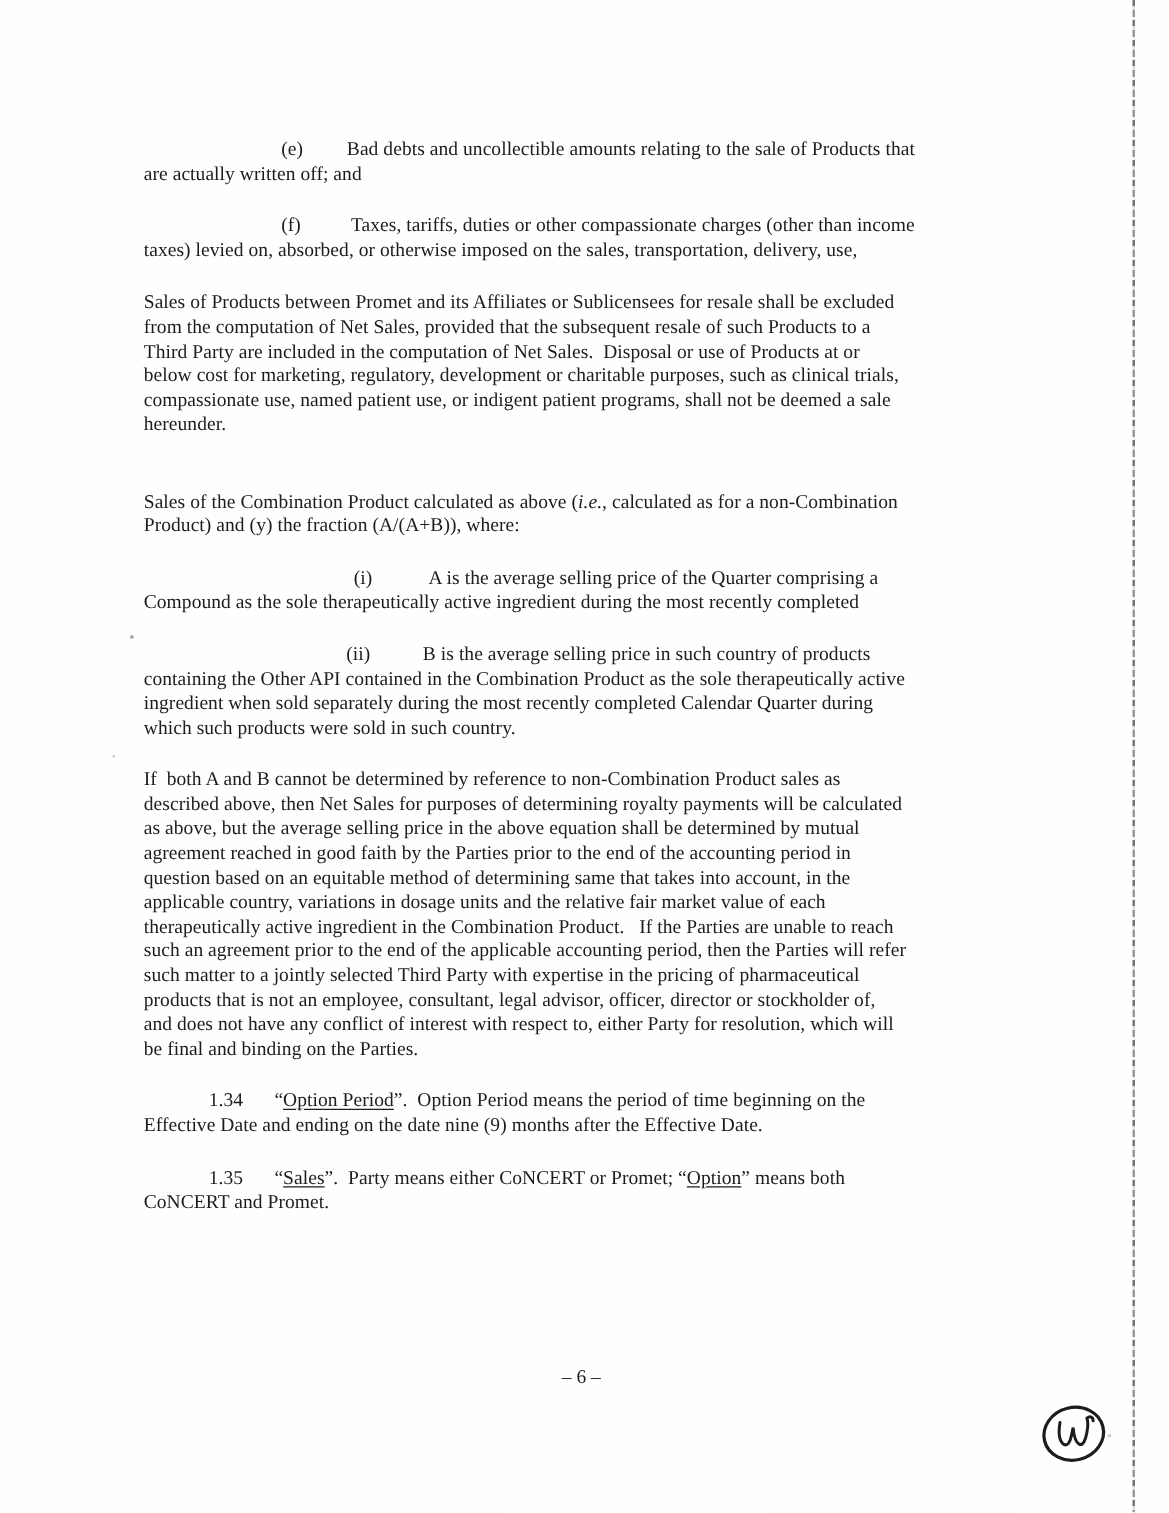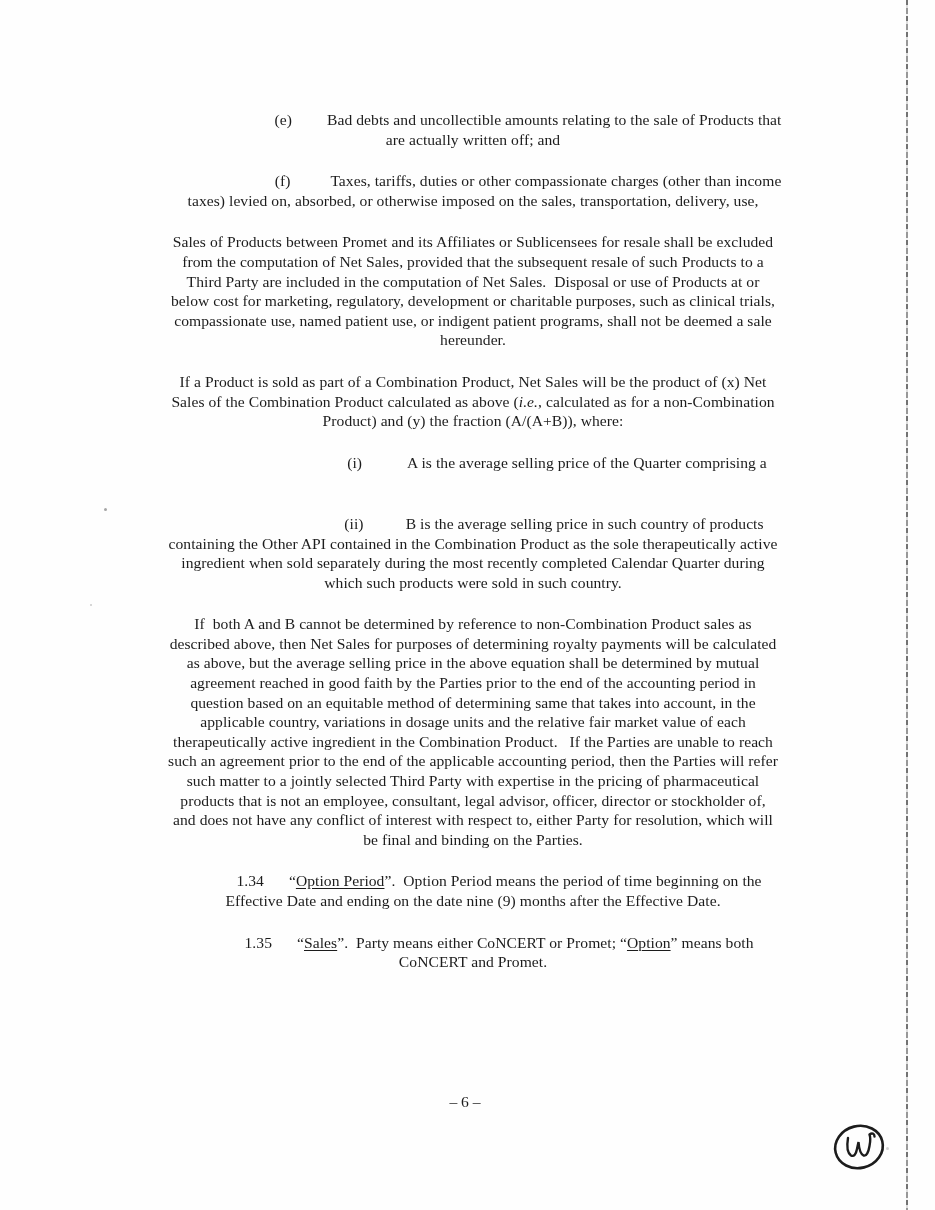--- a/index.html
+++ b/index.html
@@ -13,21 +13,21 @@
   }
   .page { position: absolute; inset: 0; background: #fefefe; }
   .doc {
     position: absolute;
     left: 115px; top: 110px;
     width: 716px;
     font-size: 15.6px;
     line-height: 19.6px;
     letter-spacing: 0.05px;
   }
-  .para { margin: 0 0 22px 0; white-space: pre; text-align: center; }
+  .para { margin: 0 0 22px 0; white-space: pre; }
   .tab { display: inline-block; }
   .it { font-style: italic; }
   .un { text-decoration: underline; text-underline-offset: 2px; }
   .footer {
     position: absolute;
     top: 1093px; left: 115px; width: 700px;
     text-align: center;
     font-size: 15.6px;
     white-space: pre;
   }
@@ -52,22 +52,22 @@
 </style>
 </head>
 <body>
 
 <div class="page">
 
   <div class="doc">
       <p class="para" style="text-indent: 110px;"><span>(e)</span><span class="tab" style="width: 35px;"></span><span>Bad debts and uncollectible amounts relating to the sale of Products that</span><br><span>are actually written off; and</span></p>
       <p class="para" style="text-indent: 110px;"><span>(f)</span><span class="tab" style="width: 40px;"></span><span>Taxes, tariffs, duties or other compassionate charges (other than income</span><br><span>taxes) levied on, absorbed, or otherwise imposed on the sales, transportation, delivery, use,</span><br></p>
       <p class="para"><span>Sales of Products between Promet and its Affiliates or Sublicensees for resale shall be excluded</span><br><span>from the computation of Net Sales, provided that the subsequent resale of such Products to a</span><br><span>Third Party are included in the computation of Net Sales.  Disposal or use of Products at or</span><br><span>below cost for marketing, regulatory, development or charitable purposes, such as clinical trials,</span><br><span>compassionate use, named patient use, or indigent patient programs, shall not be deemed a sale</span><br><span>hereunder.</span></p>
-      <p class="para"><span>If a Product is sold as part of a Combination Product, Net Sales will be the product of (x) Net</span><br><span>Sales of the Combination Product calculated as above (</span><span class="it">i.e.</span><span>, calculated as for a non-Combination</span><br><span>Product) and (y) the fraction (A/(A+B)), where:</span></p>
-      <p class="para" style="text-indent: 168px;"><span>(i)</span><span class="tab" style="width: 45px;"></span><span>A is the average selling price of the Quarter comprising a</span><br><br></p>
+      <p class="para"><br><span>Sales of the Combination Product calculated as above (</span><span class="it">i.e.</span><span>, calculated as for a non-Combination</span><br><span>Product) and (y) the fraction (A/(A+B)), where:</span></p>
+      <p class="para" style="text-indent: 168px;"><span>(i)</span><span class="tab" style="width: 45px;"></span><span>A is the average selling price of the Quarter comprising a</span><br><span>Compound as the sole therapeutically active ingredient during the most recently completed</span><br></p>
       <p class="para" style="text-indent: 162px;"><span>(ii)</span><span class="tab" style="width: 42px;"></span><span>B is the average selling price in such country of products</span><br><span>containing the Other API contained in the Combination Product as the sole therapeutically active</span><br><span>ingredient when sold separately during the most recently completed Calendar Quarter during</span><br><span>which such products were sold in such country.</span></p>
       <p class="para"><span>If  both A and B cannot be determined by reference to non-Combination Product sales as</span><br><span>described above, then Net Sales for purposes of determining royalty payments will be calculated</span><br><span>as above, but the average selling price in the above equation shall be determined by mutual</span><br><span>agreement reached in good faith by the Parties prior to the end of the accounting period in</span><br><span>question based on an equitable method of determining same that takes into account, in the</span><br><span>applicable country, variations in dosage units and the relative fair market value of each</span><br><span>therapeutically active ingredient in the Combination Product.   If the Parties are unable to reach</span><br><span>such an agreement prior to the end of the applicable accounting period, then the Parties will refer</span><br><span>such matter to a jointly selected Third Party with expertise in the pricing of pharmaceutical</span><br><span>products that is not an employee, consultant, legal advisor, officer, director or stockholder of,</span><br><span>and does not have any conflict of interest with respect to, either Party for resolution, which will</span><br><span>be final and binding on the Parties.</span></p>
       <p class="para" style="text-indent: 52px;"><span>1.34</span><span class="tab" style="width: 25px;"></span><span>“</span><span class="un">Option Period</span><span>”.  Option Period means the period of time beginning on the</span><br><span>Effective Date and ending on the date nine (9) months after the Effective Date.</span></p>
       <p class="para" style="text-indent: 52px;"><span>1.35</span><span class="tab" style="width: 25px;"></span><span>“</span><span class="un">Sales</span><span>”.  Party means either CoNCERT or Promet; “</span><span class="un">Option</span><span>” means both</span><br><span>CoNCERT and Promet.</span></p>
     </div>
 
   <div class="footer">– 6 –</div>
 
   <div class="scanline"></div>
 

